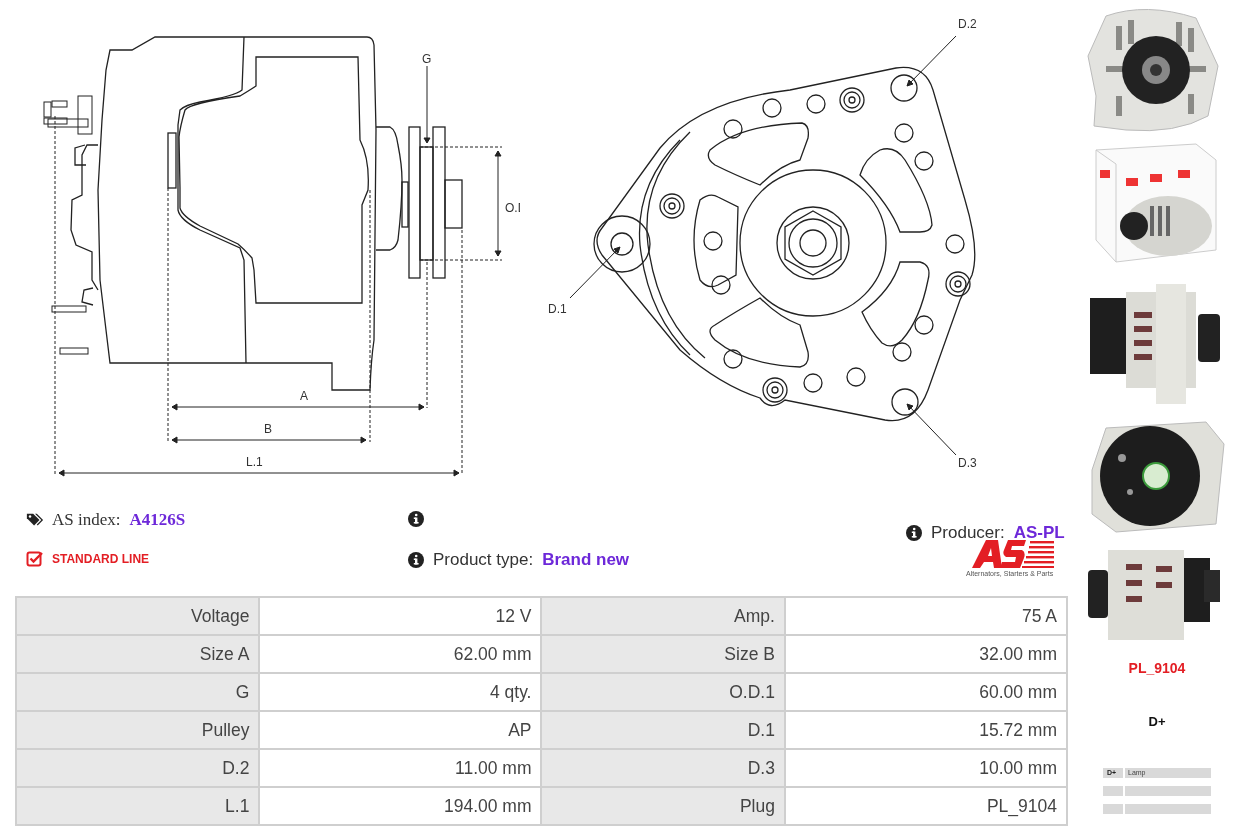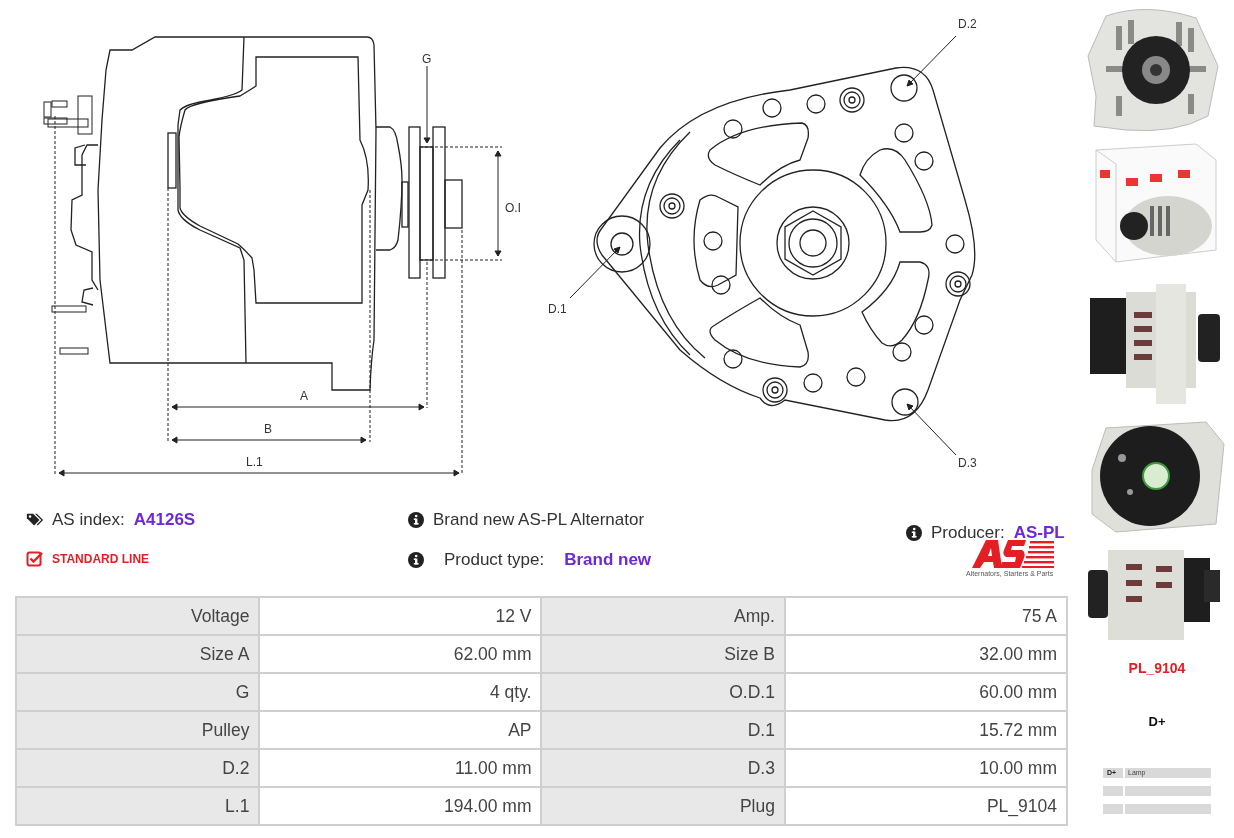--- a/index.html
+++ b/index.html
@@ -144,21 +144,21 @@
     <line x1="30" y1="298" x2="80" y2="247"></line>
     <line x1="416" y1="36" x2="367" y2="86"></line>
     <line x1="416" y1="455" x2="367" y2="404"></line>
     <path d="M80,247 l-2,6 l-4,-4 z M367,86 l2,-6 l4,4 z M367,404 l6,2 l-4,4 z" fill="#222"></path>
   </g>
   <text x="8" y="313" stroke="none">D.1</text>
   <text x="418" y="28" stroke="none">D.2</text>
   <text x="418" y="467" stroke="none">D.3</text>
 </svg>
 
-<div class="info-row" style="left:26px; top:510px;">
+<div class="info-row" style="left:26px; top:510px;font-family:Liberation Serif, serif;">
   <svg class="ico" viewBox="0 0 20 18">
       <path d="M1,2 L8,2 L15,9 L9,15 L1,7 Z" fill="#222"></path>
       <circle cx="4.5" cy="5" r="1.4" fill="#fff"></circle>
       <path d="M10,2 L12,2 L19,9 L13,15 L12,14 L17,9 Z" fill="#222"></path>
     </svg>
   <span>AS index:</span>
   <b>A4126S</b>
 </div>
 
 <div class="info-row std-line" style="left:26px; top:550px;">
@@ -170,24 +170,23 @@
 </div>
 
 <div class="info-row" style="left:407px; top:510px;">
   <svg class="ico" viewBox="0 0 18 18">
       <circle cx="9" cy="9" r="8" fill="#222"></circle>
       <rect x="8" y="7.5" width="2.4" height="6" fill="#fff"></rect>
       <rect x="6.8" y="7.5" width="2" height="1.5" fill="#fff"></rect>
       <rect x="6.8" y="12" width="4.8" height="1.5" fill="#fff"></rect>
       <circle cx="9.2" cy="5" r="1.3" fill="#fff"></circle>
     </svg>
-  <span>Brand new AS-PL Alternator</span>
-</div>
-
-<div class="info-row" style="left:407px; top:550px;gap:11px;">
+</div>
+
+<div class="info-row" style="left:407px; top:550px;">
   <svg class="ico" viewBox="0 0 18 18">
       <circle cx="9" cy="9" r="8" fill="#222"></circle>
       <rect x="8" y="7.5" width="2.4" height="6" fill="#fff"></rect>
       <rect x="6.8" y="7.5" width="2" height="1.5" fill="#fff"></rect>
       <rect x="6.8" y="12" width="4.8" height="1.5" fill="#fff"></rect>
       <circle cx="9.2" cy="5" r="1.3" fill="#fff"></circle>
     </svg>
   <span>Product type:</span>
   <b>Brand new</b>
 </div>

